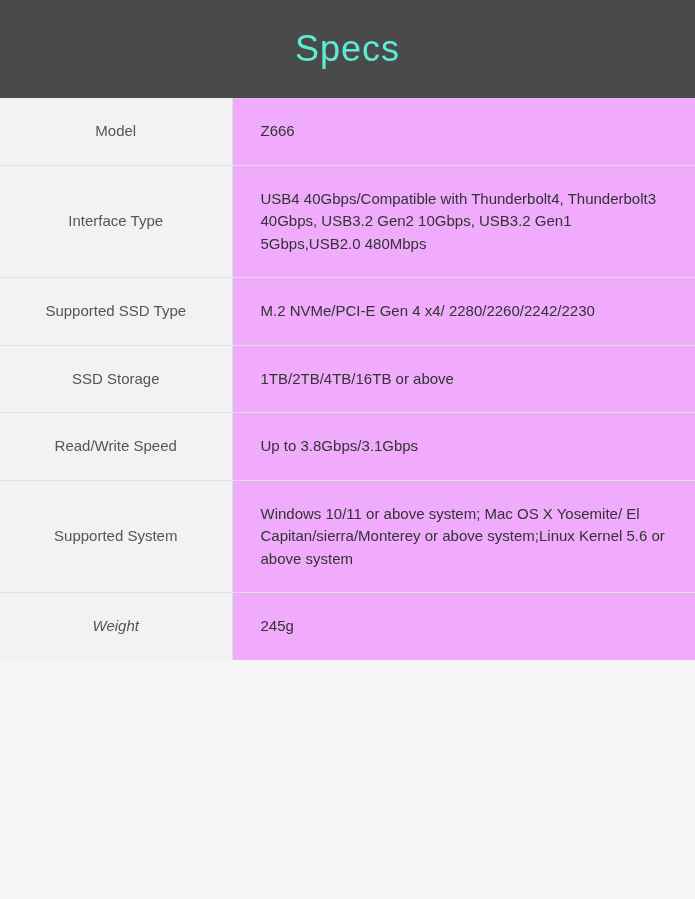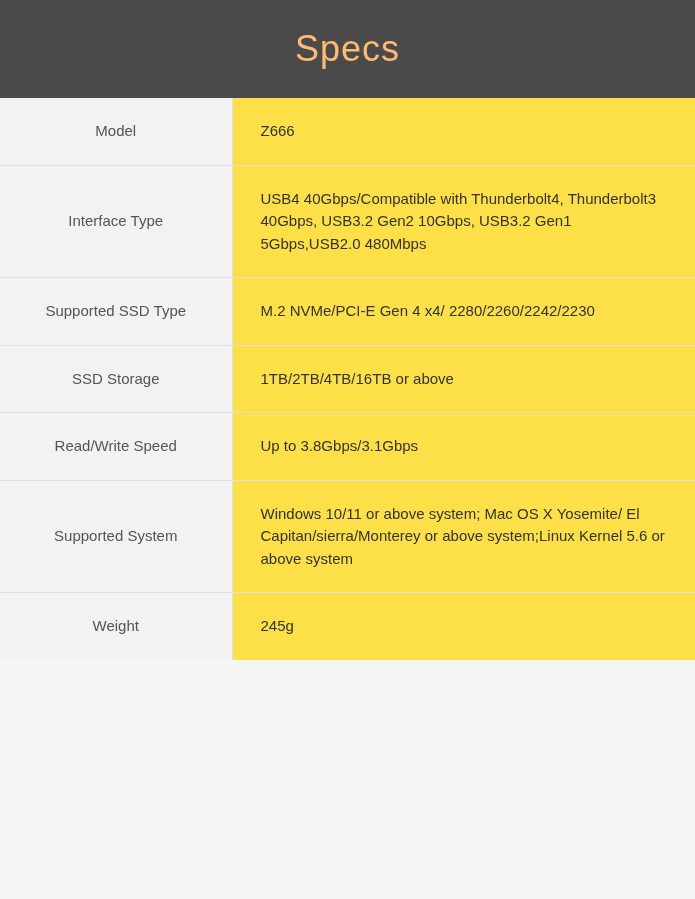--- a/index.html
+++ b/index.html
@@ -10,21 +10,21 @@
 
     body {
       font-family: -apple-system, BlinkMacSystemFont, 'Segoe UI', Arial, sans-serif;
       background: #f5f5f5;
       width: 695px;
       min-height: 899px;
     }
 
     .header {
       background: #4a4a4a;
-      color: #fdba74;
+      color: #5eead4;
       text-align: center;
       padding: 28px 20px;
     }
 
     .header h1 {
       font-size: 36px;
       font-weight: 400;
       letter-spacing: 1px;
     }
 
@@ -53,21 +53,21 @@
     .specs-table td:first-child {
       width: 232px;
       text-align: center;
       background: #f2f2f2;
       color: #555;
       font-size: 15px;
       border-right: 1px solid #e0e0e0;
     }
 
     .specs-table td:last-child {
-      background: #fde047;
+      background: #f0abfc;
       padding-left: 28px;
     }
   </style>
 </head>
 <body>
 
 <div class="header">
   <h1>Specs</h1>
 </div>
 
@@ -91,17 +91,17 @@
       </tr>
       <tr>
         <td style="white-space: pre-line;">Read/Write Speed</td>
         <td>Up to 3.8Gbps/3.1Gbps</td>
       </tr>
       <tr>
         <td style="white-space: pre-line;">Supported System</td>
         <td>Windows 10/11 or above system; Mac OS X Yosemite/ El Capitan/sierra/Monterey or above system;Linux Kernel 5.6 or above system</td>
       </tr>
       <tr>
-        <td style="white-space: pre-line;">Weight</td>
+        <td style="white-space: pre-line; font-style: italic;">Weight</td>
         <td>245g</td>
       </tr>
     </tbody>
 </table>
 
 </body></html>

